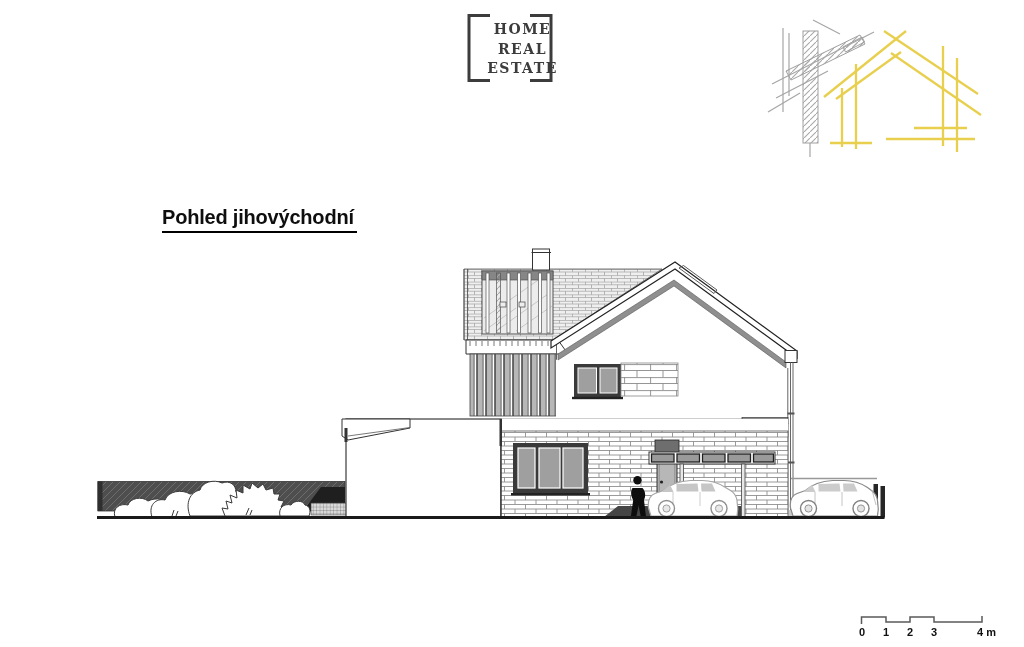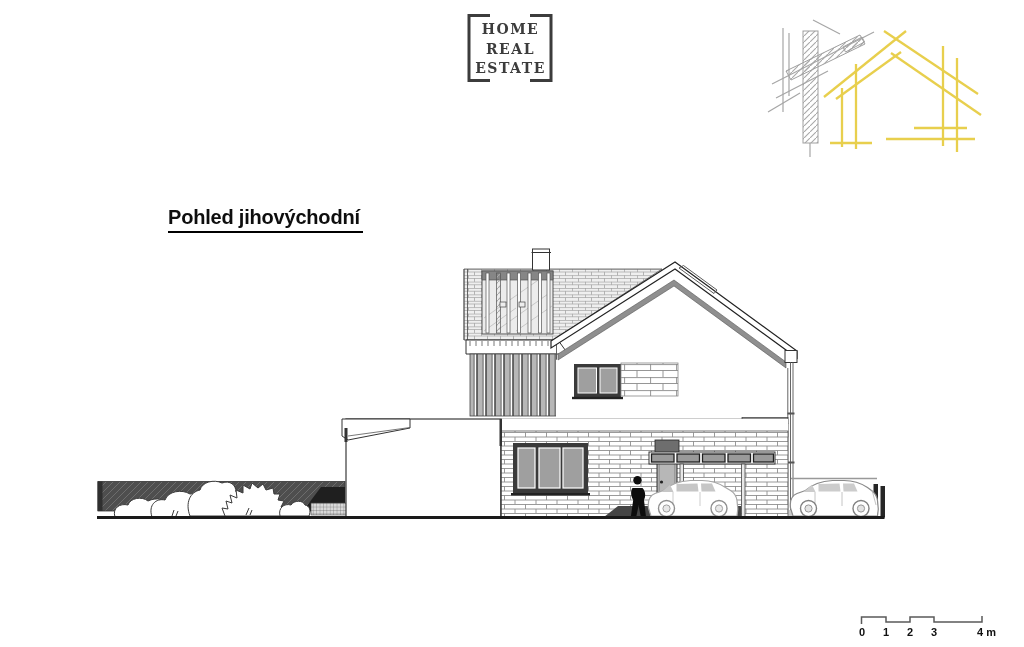--- a/index.html
+++ b/index.html
@@ -1,24 +1,24 @@
 <!DOCTYPE html>
 <html><head>
 <meta charset="utf-8">
 <style>
   html,body{margin:0;padding:0;background:#ffffff;}
   #page{position:relative;width:1024px;height:647px;background:#fff;overflow:hidden;
         font-family:"Liberation Sans",sans-serif;}
   #scene{position:absolute;left:0;top:0;width:1024px;height:647px;}
   
-  #logo-text{position:absolute;left:468px;top:20px;width:85px;text-align:center;
+  #logo-text{position:absolute;left:480px;top:20px;width:85px;text-align:center;
     font-family:"DejaVu Serif","Liberation Serif",serif;font-weight:bold;
     font-size:14px;line-height:19.5px;letter-spacing:1.5px;color:#3c3c3c;}
   
-  #title{position:absolute;left:168px;top:206px;font-weight:bold;font-size:20px;
+  #title{position:absolute;left:162px;top:206px;font-weight:bold;font-size:20px;
     letter-spacing:-0.2px;color:#0e0e0e;border-bottom:2.6px solid #000;
     padding:0 3px 2px 0;display:inline-block;}
   
   .scale-label{position:absolute;top:626px;font-size:11px;font-weight:bold;color:#111;
     transform:translateX(-50%);white-space:nowrap;}
   .scale-label.last{transform:none;}
 </style>
 </head>
 <body>
 

